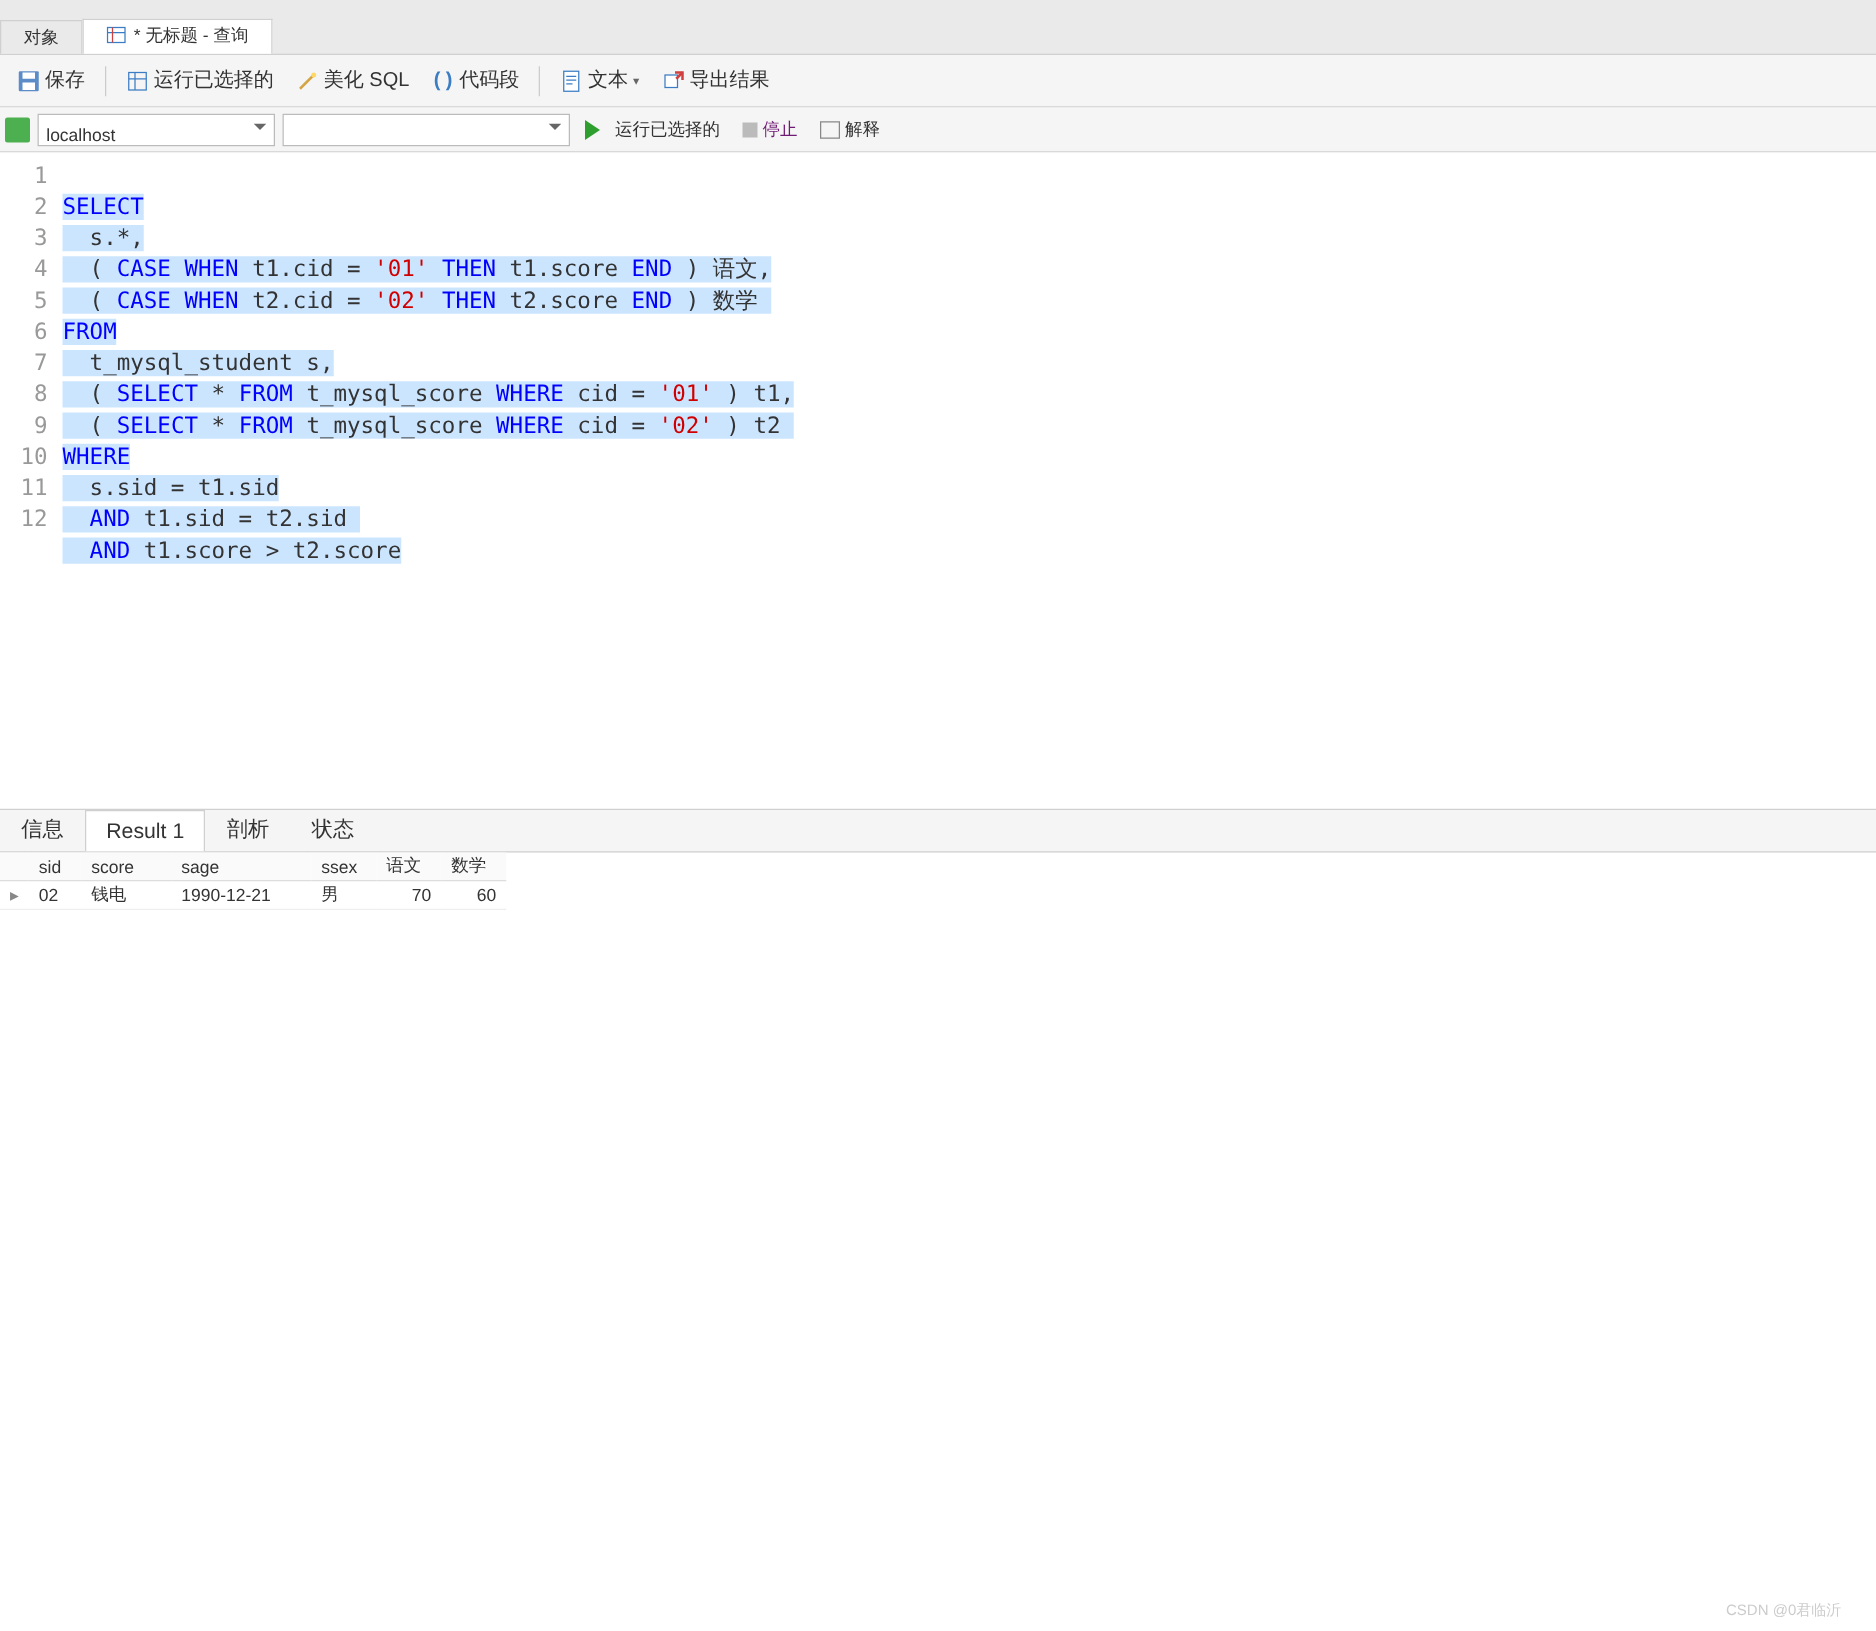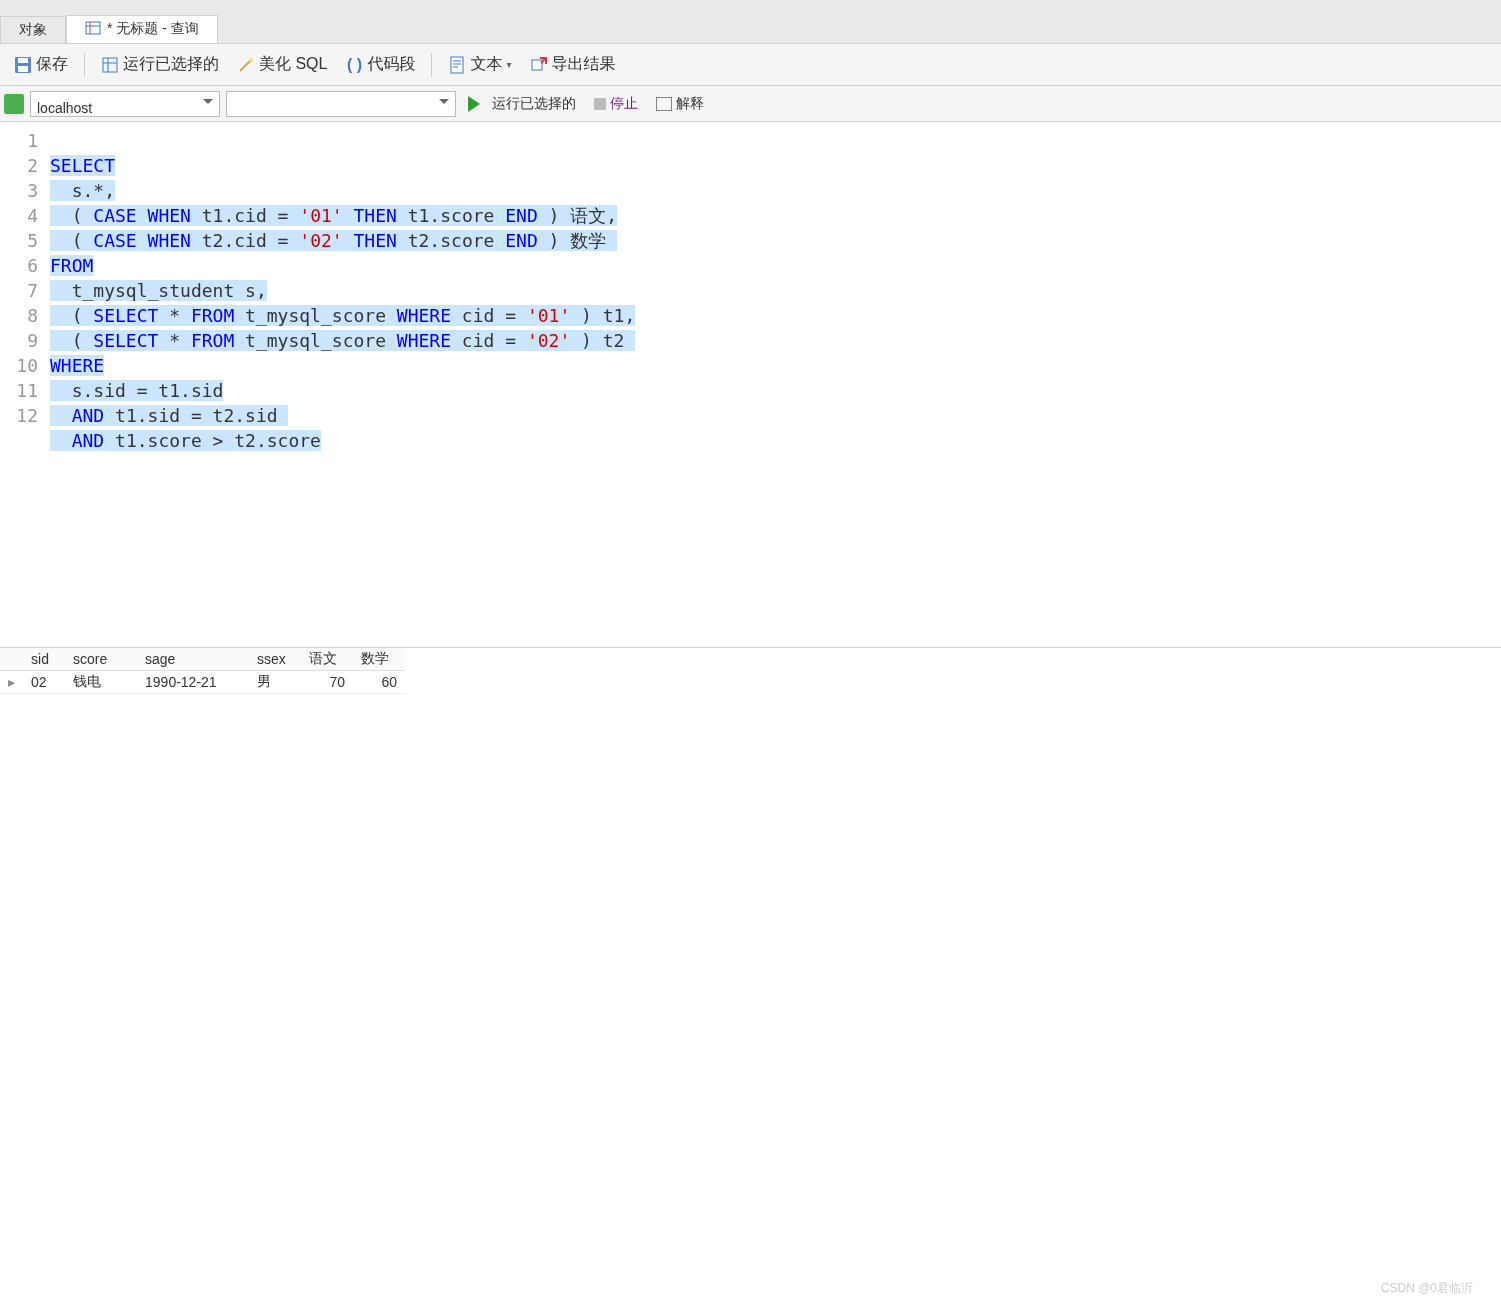--- a/index.html
+++ b/index.html
@@ -177,20 +177,26 @@
 <span class="hl">  t_mysql_student s,</span>
 <span class="hl"><span>  ( </span><span class="kw">SELECT</span><span> * </span><span class="kw">FROM</span><span> t_mysql_score </span><span class="kw">WHERE</span><span> cid = </span><span class="str">'01'</span><span> ) t1,</span></span>
 <span class="hl"><span>  ( </span><span class="kw">SELECT</span><span> * </span><span class="kw">FROM</span><span> t_mysql_score </span><span class="kw">WHERE</span><span> cid = </span><span class="str">'02'</span><span> ) t2 </span></span>
 <span class="hl"><span class="kw">WHERE</span></span>
 <span class="hl">  s.sid = t1.sid</span>
 <span class="hl"><span>  </span><span class="kw">AND</span><span> t1.sid = t2.sid </span></span>
 <span class="hl"><span>  </span><span class="kw">AND</span><span> t1.score &gt; t2.score</span></span></div>
 </div>
 
 <div class="results-area">
+  <div class="result-tabs">
+    <div class="result-tab">信息</div>
+    <div class="result-tab active">Result 1</div>
+    <div class="result-tab">剖析</div>
+    <div class="result-tab">状态</div>
+  </div>
   <div class="grid">
     <table>
       <thead>
         <tr>
           <th class="row-marker"></th>
           <th style="width:42px;">sid</th>
           <th style="width:72px;">score</th>
           <th style="width:112px;">sage</th>
           <th style="width:52px;">ssex</th>
           <th style="width:52px;">语文</th>

